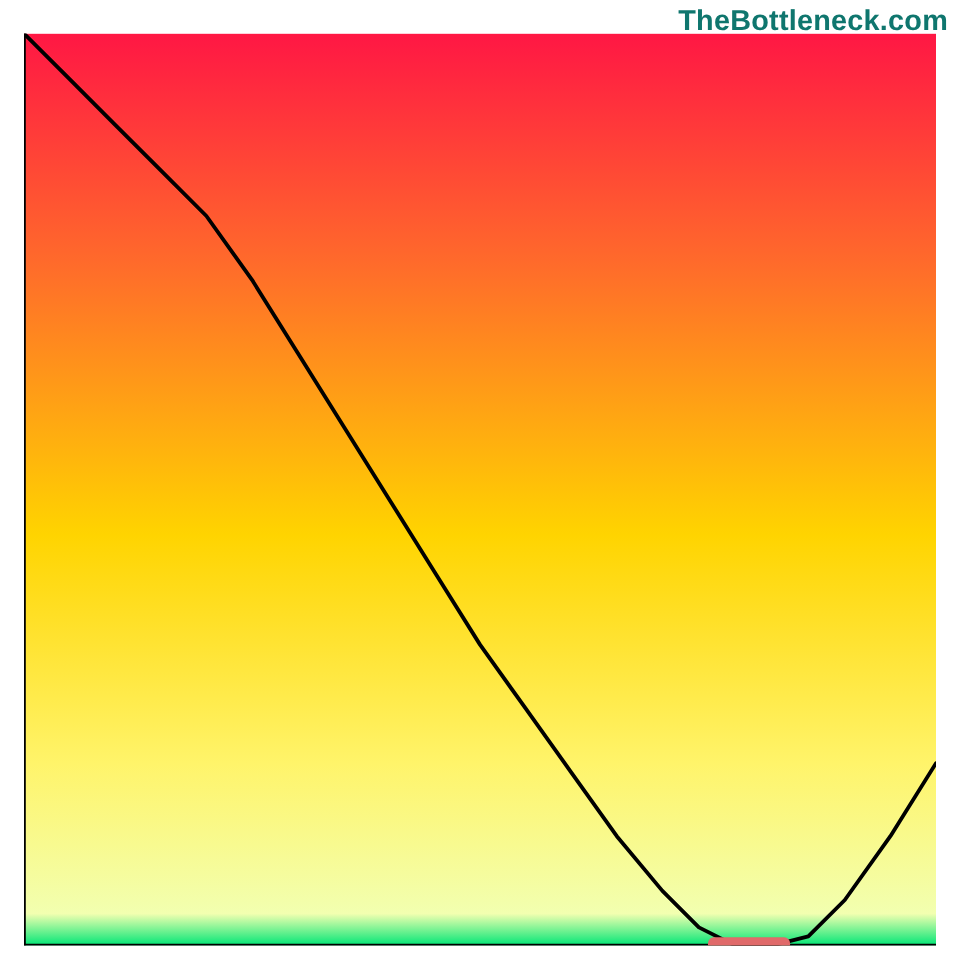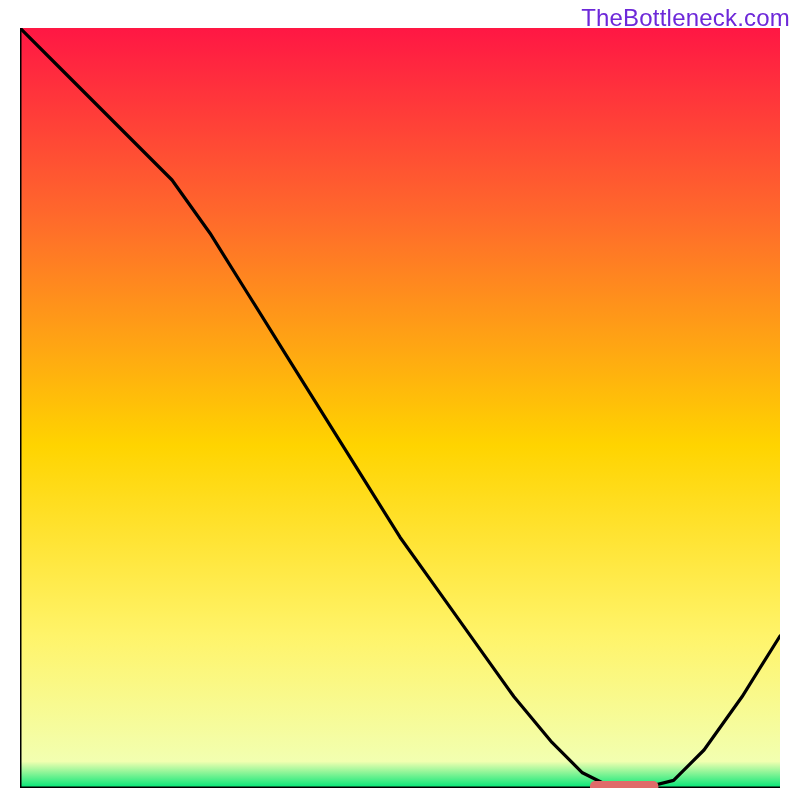--- a/index.html
+++ b/index.html
@@ -13,22 +13,22 @@
   .canvas {
     position: relative;
     width: 800px;
     height: 800px;
   }
   .watermark {
     position: absolute;
     top: 4px;
     right: 10px;
     font-size: 24px;
-    font-weight: 400;
-    color: #6d28d9;
+    font-weight: 700;
+    color: #0f766e;
     letter-spacing: 0.2px;
   }
   .plot {
     position: absolute;
     left: 20px;
     top: 28px;
     width: 760px;
     height: 760px;
   }
 </style>

